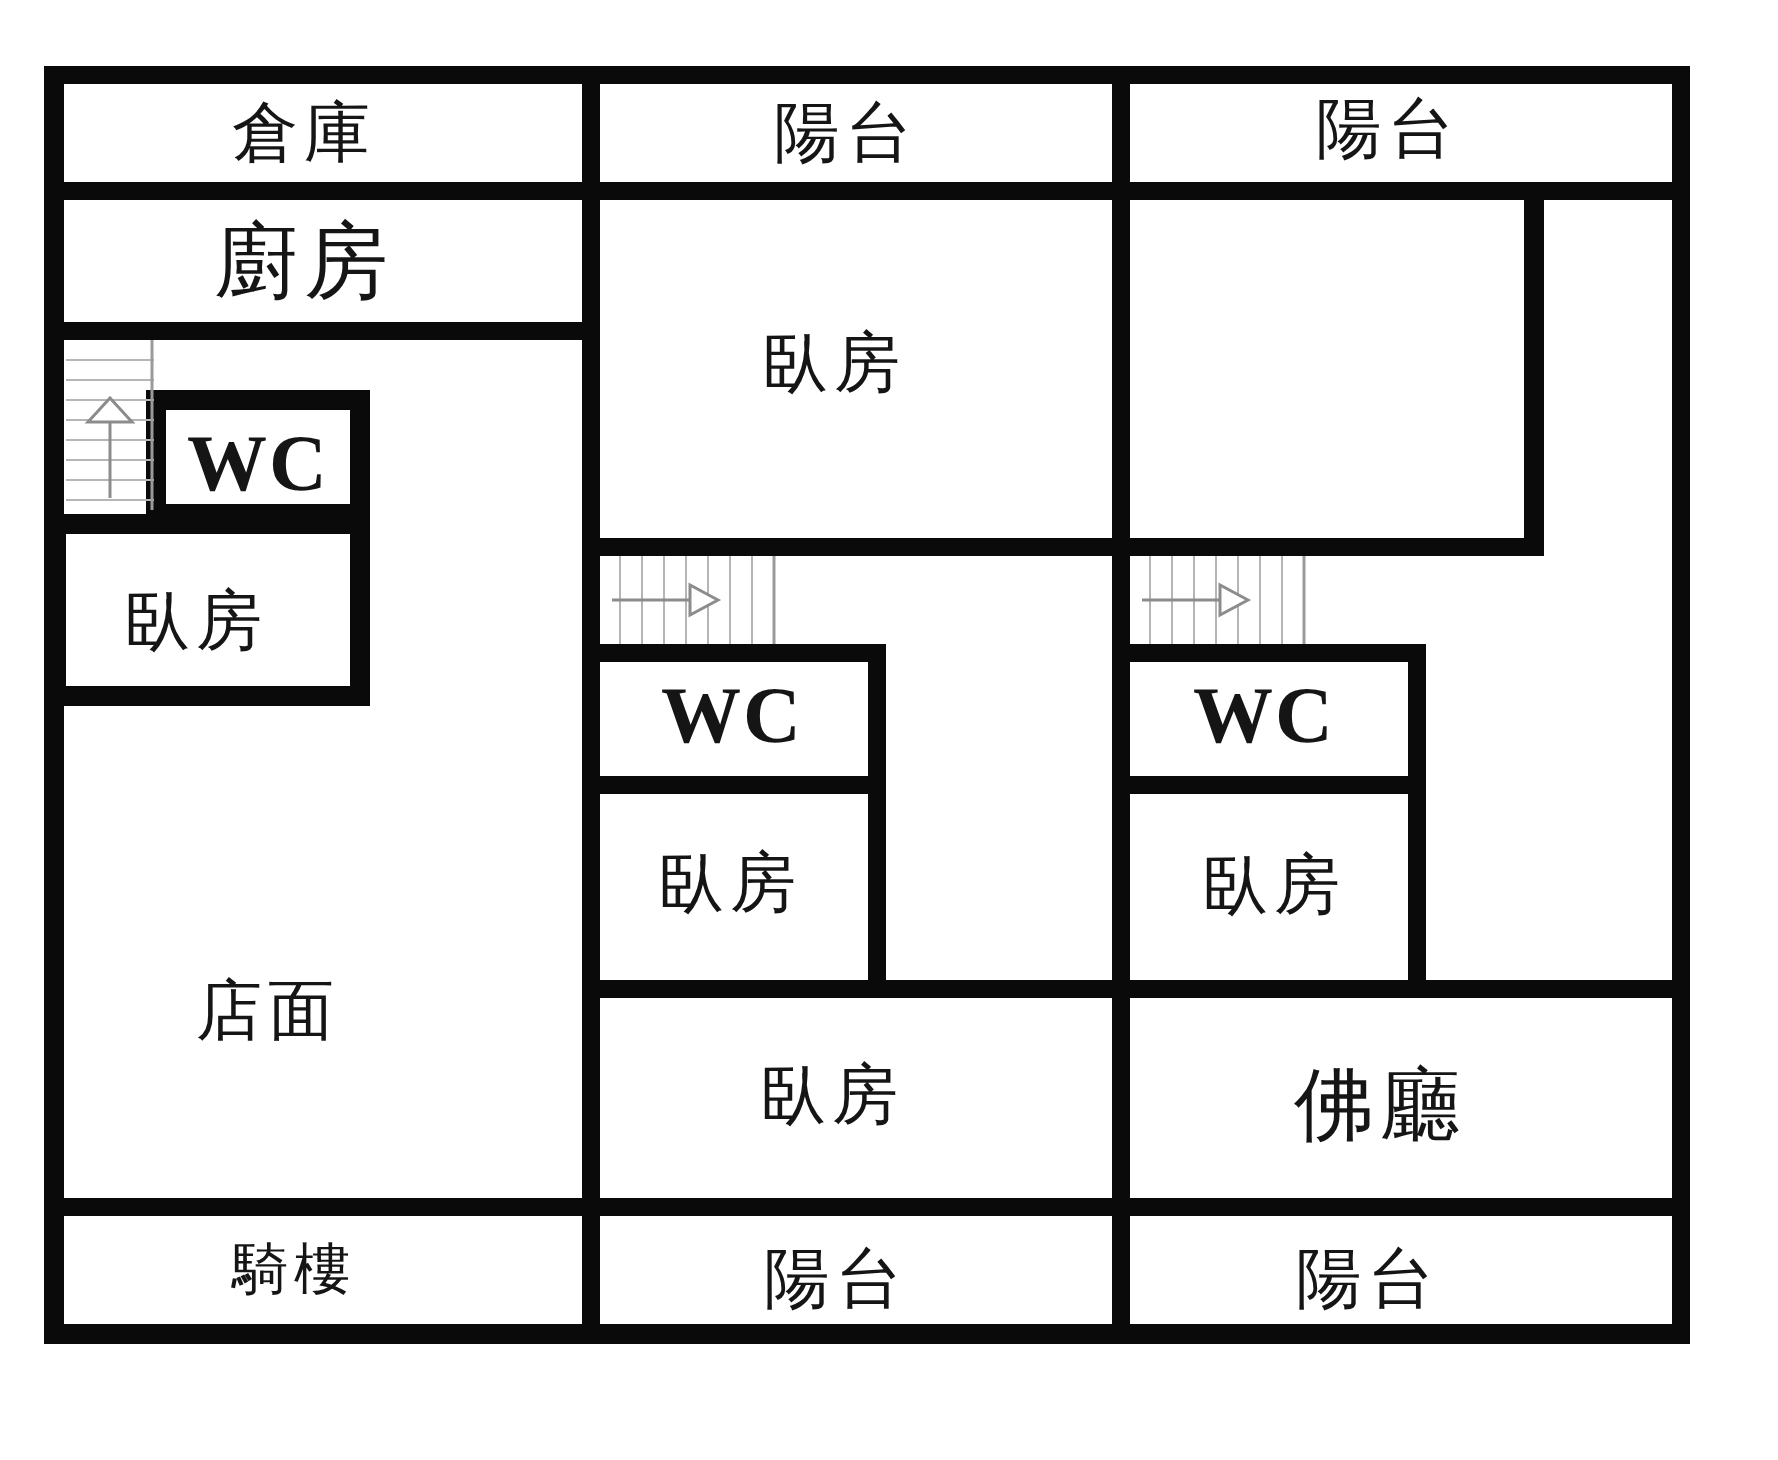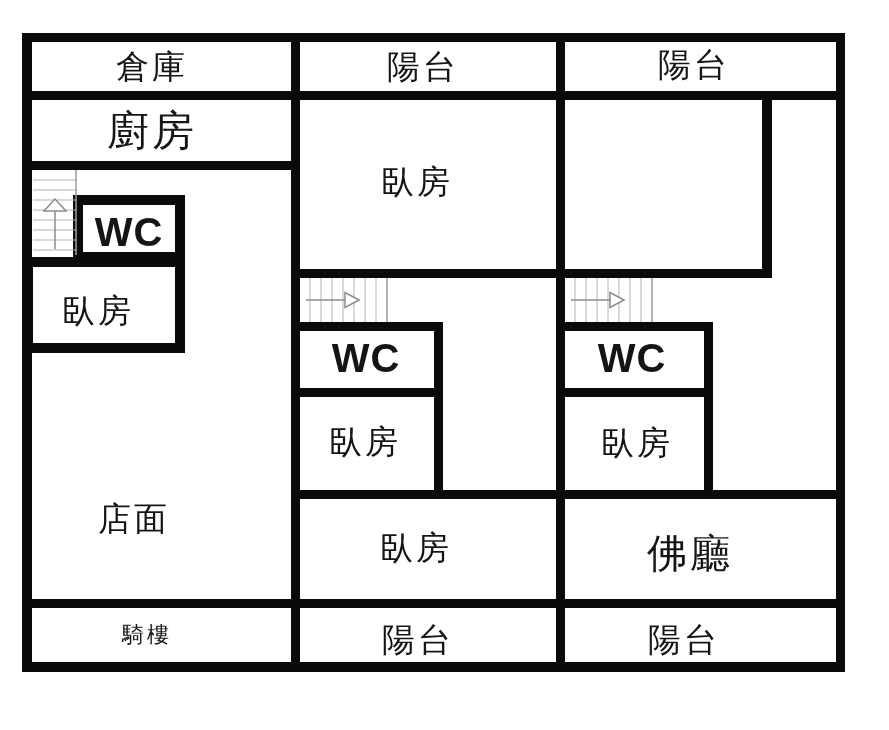--- a/index.html
+++ b/index.html
@@ -27,20 +27,21 @@
     transform:translate(-50%,-50%);
     color:var(--text-color,#151515);
     white-space:nowrap;
     letter-spacing:3px;
     font-weight:500;
     line-height:1;
   }
   .room-label.wc{
     letter-spacing:1px;
     font-weight:600;
+    font-family:Liberation Serif, serif;
   }
 </style>
 </head>
 <body>
 
 <div class="canvas" style="--background: #ffffff; --wall-color: #0a0a0a; --tread-color: #b5b5b5; --stair-edge-color: #9a9a9a; --arrow-color: #8c8c8c; --text-color: #151515;">
 
   <div class="wall" style="left:22px;top:33px;width:823px;height:9px;"></div>
   <div class="wall" style="left:22px;top:662px;width:823px;height:10px;"></div>
   <div class="wall" style="left:22px;top:33px;width:10px;height:639px;"></div>
@@ -122,22 +123,22 @@
         <line x1="6" y1="22" x2="45" y2="22"></line>
         <polygon points="59,22 45,14.5 45,29.5" fill="#ffffff"></polygon>
       </g>
     </svg>
   </div>
 
   <div class="room-label" style="left:152px;top:66px;font-size:33px;">倉庫</div>
   <div class="room-label" style="left:152px;top:131px;font-size:42px;">廚房</div>
   <div class="room-label wc" style="left:129px;top:232px;font-size:40px;">WC</div>
   <div class="room-label" style="left:98px;top:310px;font-size:33px;">臥房</div>
-  <div class="room-label" style="left:134px;top:518px;font-size:33px;">店面</div>
-  <div class="room-label" style="left:147px;top:635px;font-size:22px;">騎樓</div>
+  <div class="room-label" style="left:134px;top:505px;font-size:33px;">店面</div>
+  <div class="room-label" style="left:147px;top:635px;font-size:28px;">騎樓</div>
 
   <div class="room-label" style="left:423px;top:66px;font-size:33px;">陽台</div>
   <div class="room-label" style="left:417px;top:181px;font-size:33px;">臥房</div>
   <div class="room-label wc" style="left:366px;top:358px;font-size:40px;">WC</div>
   <div class="room-label" style="left:365px;top:441px;font-size:33px;">臥房</div>
   <div class="room-label" style="left:416px;top:547px;font-size:33px;">臥房</div>
   <div class="room-label" style="left:418px;top:639px;font-size:33px;">陽台</div>
 
   <div class="room-label" style="left:694px;top:64px;font-size:33px;">陽台</div>
   <div class="room-label wc" style="left:632px;top:358px;font-size:40px;">WC</div>

